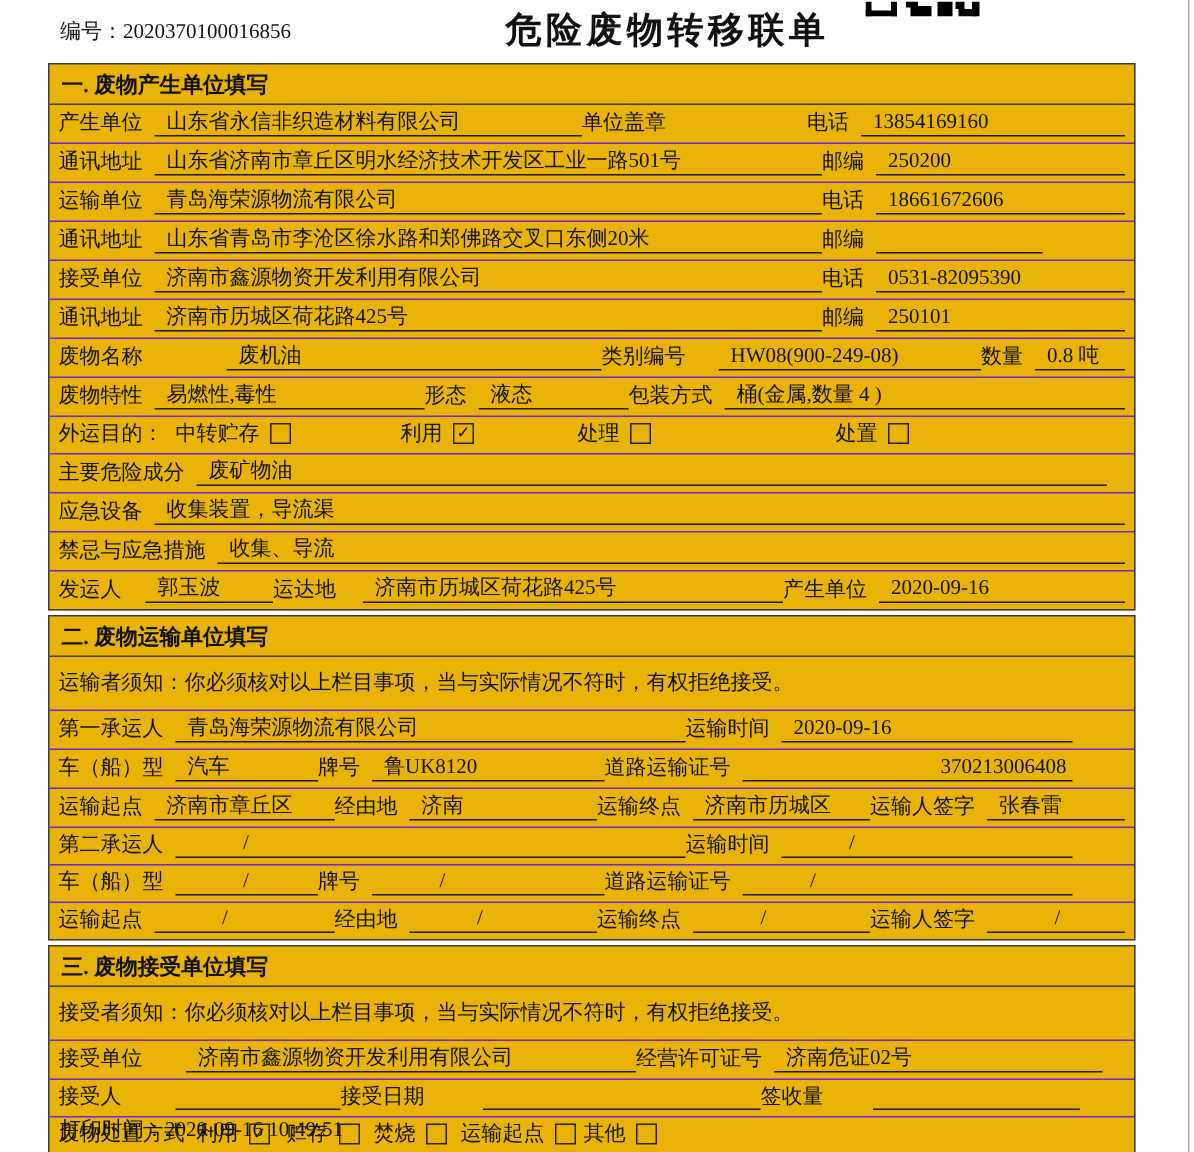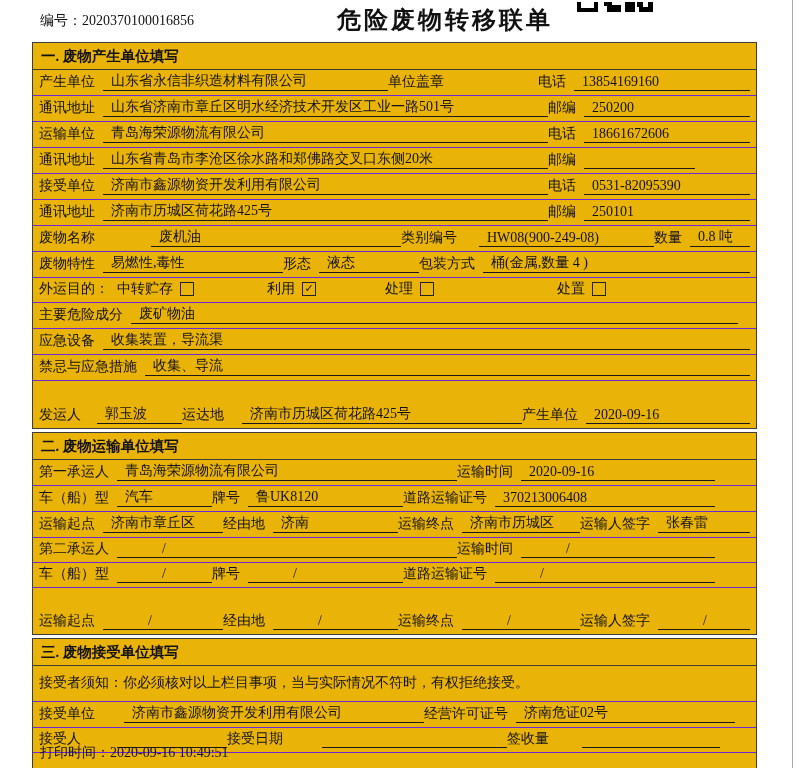--- a/index.html
+++ b/index.html
@@ -13,21 +13,21 @@
   .doc-no{position:absolute;left:40px;top:12px;white-space:nowrap;}
   .title{position:absolute;left:445px;top:4px;transform:translateX(-50%);
          font-size:24px;font-weight:bold;letter-spacing:3px;white-space:nowrap;}
   .qr{position:absolute;left:577px;top:0;}
   
   .wrap{position:absolute;left:32px;top:42px;width:725px;}
   .section{border:1.5px solid #3c3c3c;margin-bottom:3px;box-sizing:border-box;background:#eab308;}
   .sec-head{font-weight:bold;font-size:14.5px;padding:4px 8px 3px;border-bottom:1.5px solid #3c3c3c;}
   .row{display:flex;align-items:flex-end;padding:2px 6px 4px;min-height:23.5px;
        border-bottom:1px solid #6d28d9;box-sizing:border-box;}
-  .row:last-child{border-bottom:none;margin-top:22px;}
+  .row:last-child{border-bottom:none;}
   .row.note{padding:8px 6px 9px;}
   .lbl{white-space:nowrap;padding-right:8px;flex:none;box-sizing:border-box;}
   .val{border-bottom:1px solid #1a1a1a;padding:0 4px 0 8px;white-space:nowrap;
        flex:none;box-sizing:border-box;overflow:hidden;}
   .val.fx{flex:1;}
   .val.slash{padding-left:45px;}
   .chk{flex:none;display:flex;align-items:center;box-sizing:border-box;}
   .chk.fx{flex:1;}
   .chk-t{padding-right:7px;white-space:nowrap;}
   .box{width:12px;height:12px;border:1px solid #222;flex:none;margin-bottom:1px;
@@ -150,33 +150,36 @@
         <span class="lbl" style="width: 58px;">发运人</span>
         <span class="val" style="width: 85px;">郭玉波</span>
         <span class="lbl" style="width: 60px;">运达地</span>
         <span class="val" style="width: 280px;">济南市历城区荷花路425号</span>
         <span class="lbl">产生单位</span>
         <span class="val fx">2020-09-16</span>
       </div>
     </div>
     <div class="section">
       <div class="sec-head">二. 废物运输单位填写</div>
+      <div class="row note">
+        <span>运输者须知：你必须核对以上栏目事项，当与实际情况不符时，有权拒绝接受。</span>
+      </div>
       <div class="row">
         <span class="lbl">第一承运人</span>
         <span class="val" style="width: 340px;">青岛海荣源物流有限公司</span>
         <span class="lbl">运输时间</span>
         <span class="val fx" style="margin-right: 35px;">2020-09-16</span>
       </div>
       <div class="row">
         <span class="lbl">车（船）型</span>
         <span class="val" style="width: 95px;">汽车</span>
         <span class="lbl">牌号</span>
         <span class="val" style="width: 155px;">鲁UK8120</span>
         <span class="lbl">道路运输证号</span>
-        <span class="val fx" style="margin-right: 35px;">370213006408</span>
+        <span class="val fx" style="margin-right: 35px; text-align: right;">370213006408</span>
       </div>
       <div class="row">
         <span class="lbl">运输起点</span>
         <span class="val" style="width: 120px;">济南市章丘区</span>
         <span class="lbl">经由地</span>
         <span class="val" style="width: 125px;">济南</span>
         <span class="lbl">运输终点</span>
         <span class="val" style="width: 118px;">济南市历城区</span>
         <span class="lbl">运输人签字</span>
         <span class="val fx">张春雷</span>
@@ -236,19 +239,23 @@
           <span class="box"></span>
         </span>
         <span class="chk" style="width: 58px;">
           <span class="chk-t">焚烧</span>
           <span class="box"></span>
         </span>
         <span class="chk" style="width: 82px;">
           <span class="chk-t">运输起点</span>
           <span class="box"></span>
         </span>
+        <span class="chk fx">
+          <span class="chk-t">其他</span>
+          <span class="box"></span>
+        </span>
       </div>
     </div>
   </div>
 
 <div class="footer"><span>打印时间：</span><span>2020-09-16 10:49:51</span></div>
 
 <div class="page-edge"></div>
 
 </body></html>

